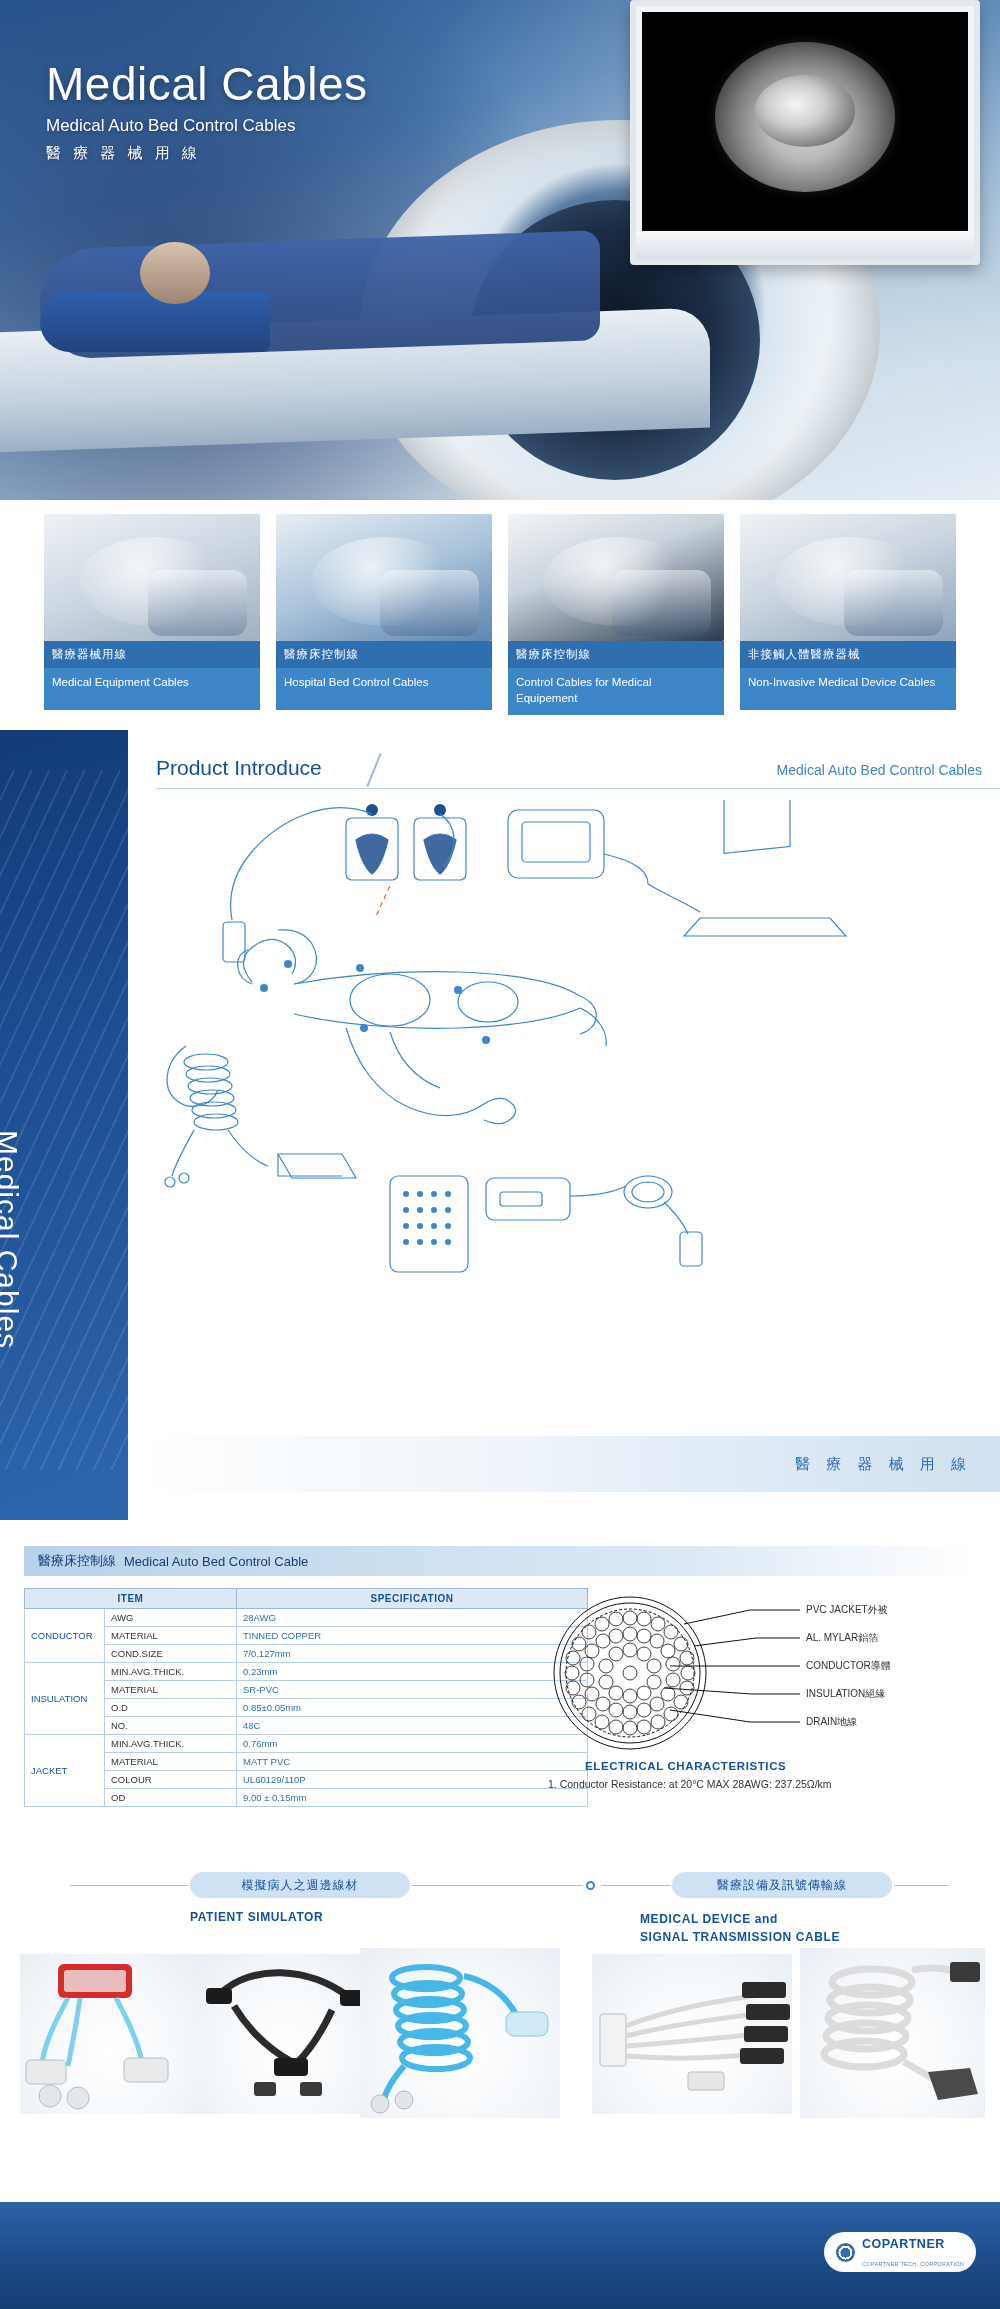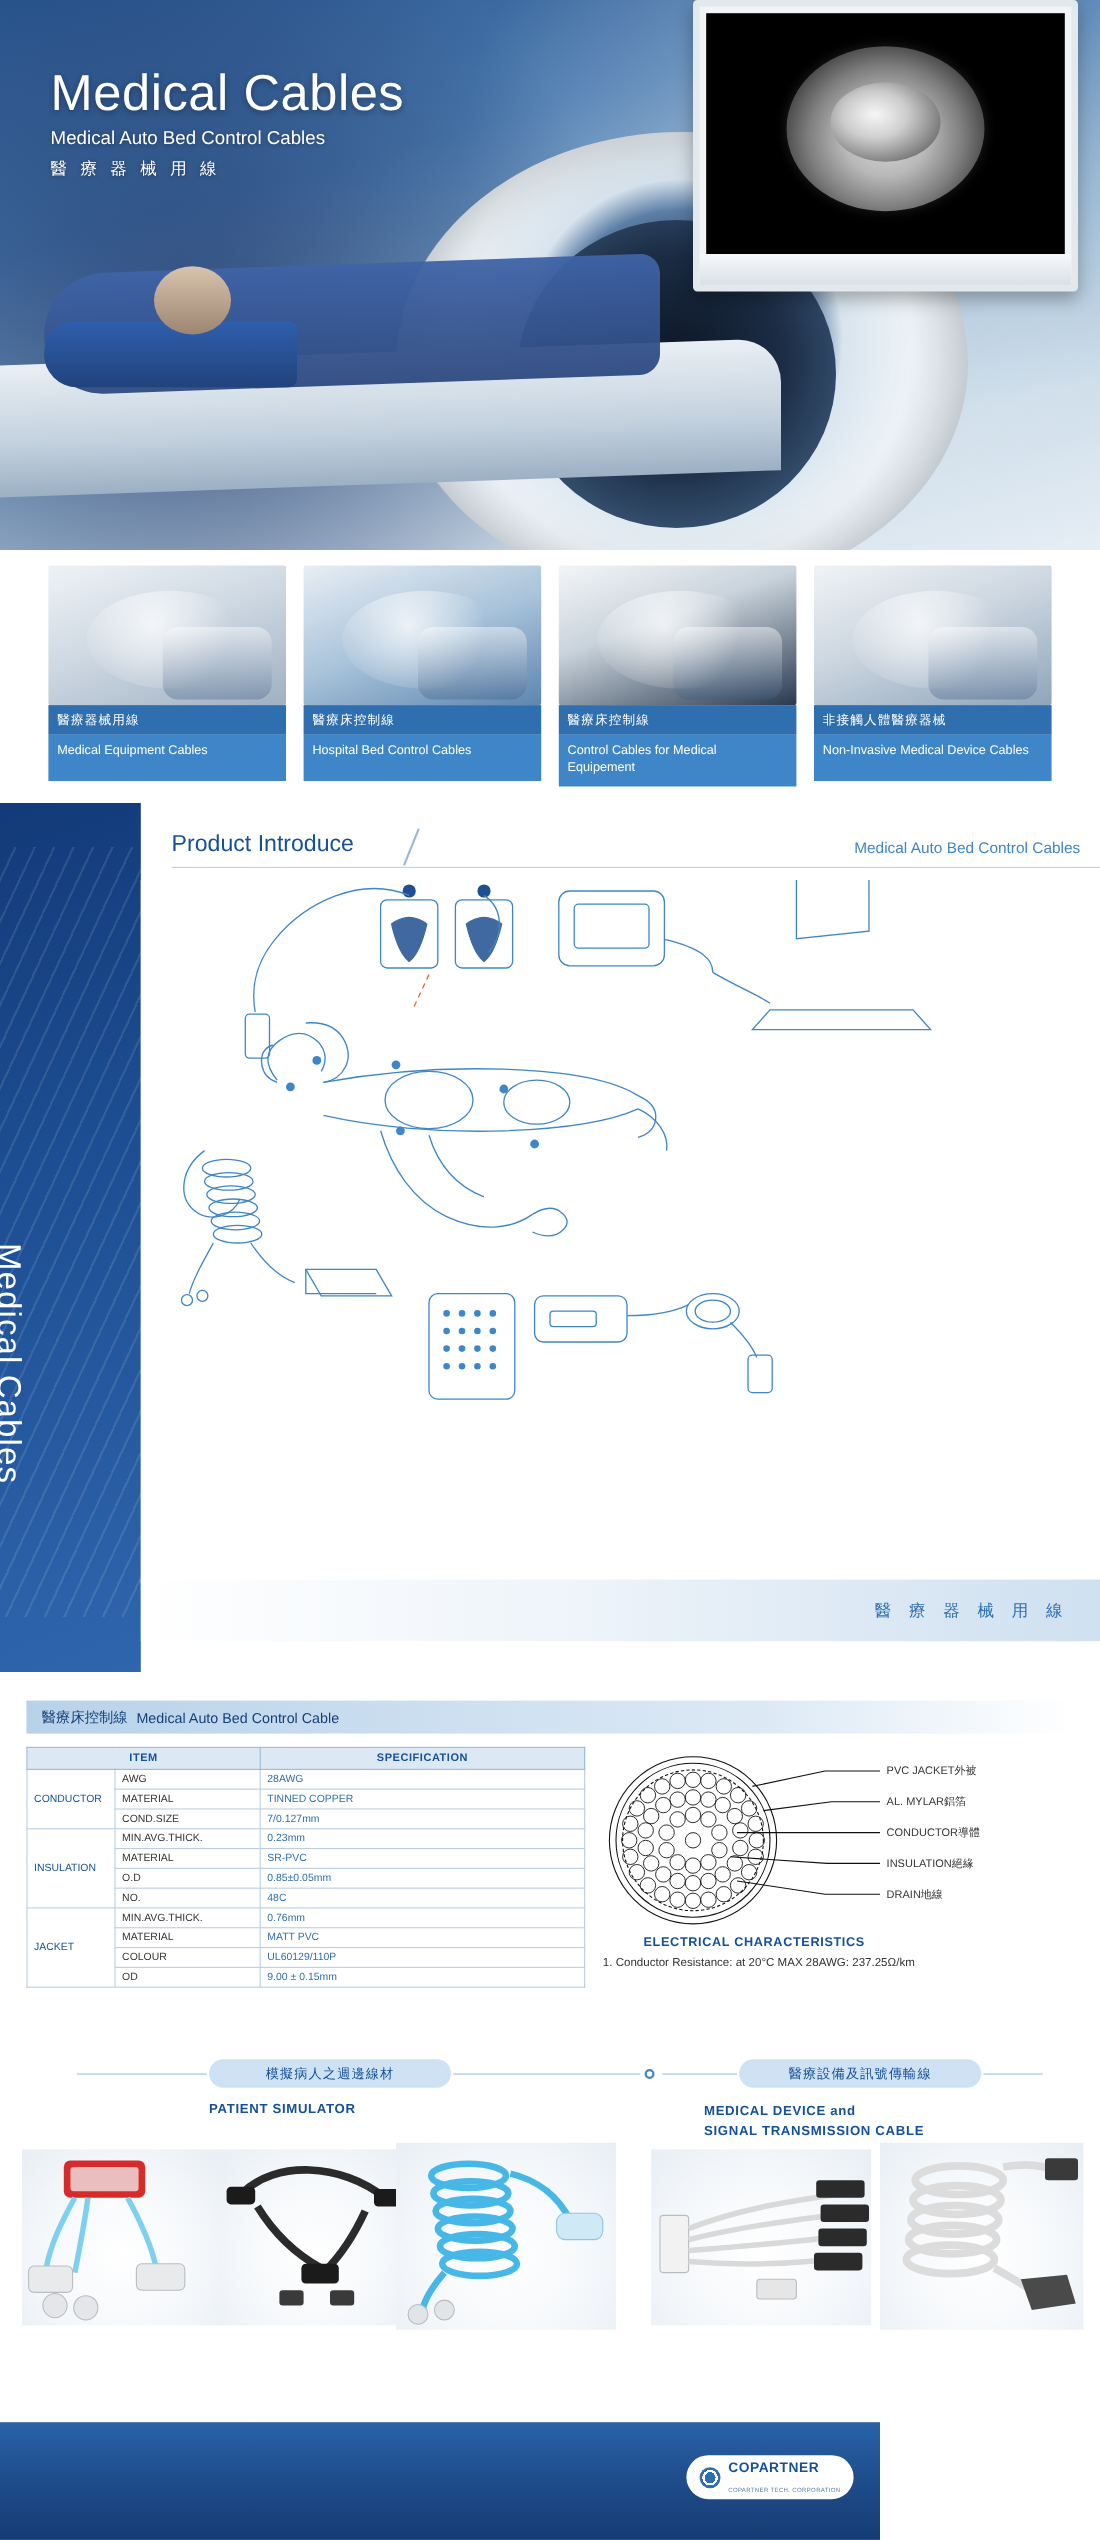--- a/index.html
+++ b/index.html
@@ -180,21 +180,21 @@
 
   
   .spec-bar {
     position:absolute; left:24px; top:1546px; width:952px; height:30px;
     background:linear-gradient(90deg,#b8d2ea 0%,#dce9f5 70%,#ffffff 100%);
     color:#14407a; font-size:13px; display:flex; align-items:center; padding-left:14px;
   }
   .spec-wrap { position:absolute; left:24px; top:1588px; width:952px; height:250px; }
 
   table.spec {
-    border-collapse:collapse; width:508px; font-size:9.5px; color:#333;
+    border-collapse:collapse; width:564px; font-size:9.5px; color:#333;
   }
   table.spec th {
     background:#dce9f5; color:#15509a; font-size:10px; font-weight:700;
     border:1px solid #9bb8d4; padding:4px 6px; letter-spacing:.5px;
   }
   table.spec td {
     border:1px solid #b9cee2; padding:3px 6px; height:17px;
   }
   td.grp { color:#15509a; font-weight:400; text-align:left; width:80px; background:#fff; }
   td.k { width:132px; }
@@ -233,21 +233,21 @@
 
   .prod { position:absolute; }
   .prod .ph {
     width:100%; height:100%;
     background:radial-gradient(ellipse at 50% 60%, #ffffff 0%, #f4f7fa 60%, #e8eef4 100%);
     position:relative; overflow:hidden;
   }
 
   
   .footer {
-    position:absolute; left:0; top:2202px; width:800px; height:107px;
+    position:absolute; left:0; top:2202px; width:1000px; height:107px;
     background:linear-gradient(180deg,#2a62a8 0%,#1d4a88 55%,#16archived 100%);
     background:linear-gradient(180deg,#2a62a8 0%,#1d4a88 55%,#163d73 100%);
   }
   .footer-logo {
     position:absolute; right:24px; top:30px; width:152px; height:40px;
     background:#ffffff; border-radius:20px; display:flex; align-items:center; gap:7px;
     padding-left:12px;
   }
   .footer-logo .mark {
     width:19px; height:19px; border-radius:50%;

